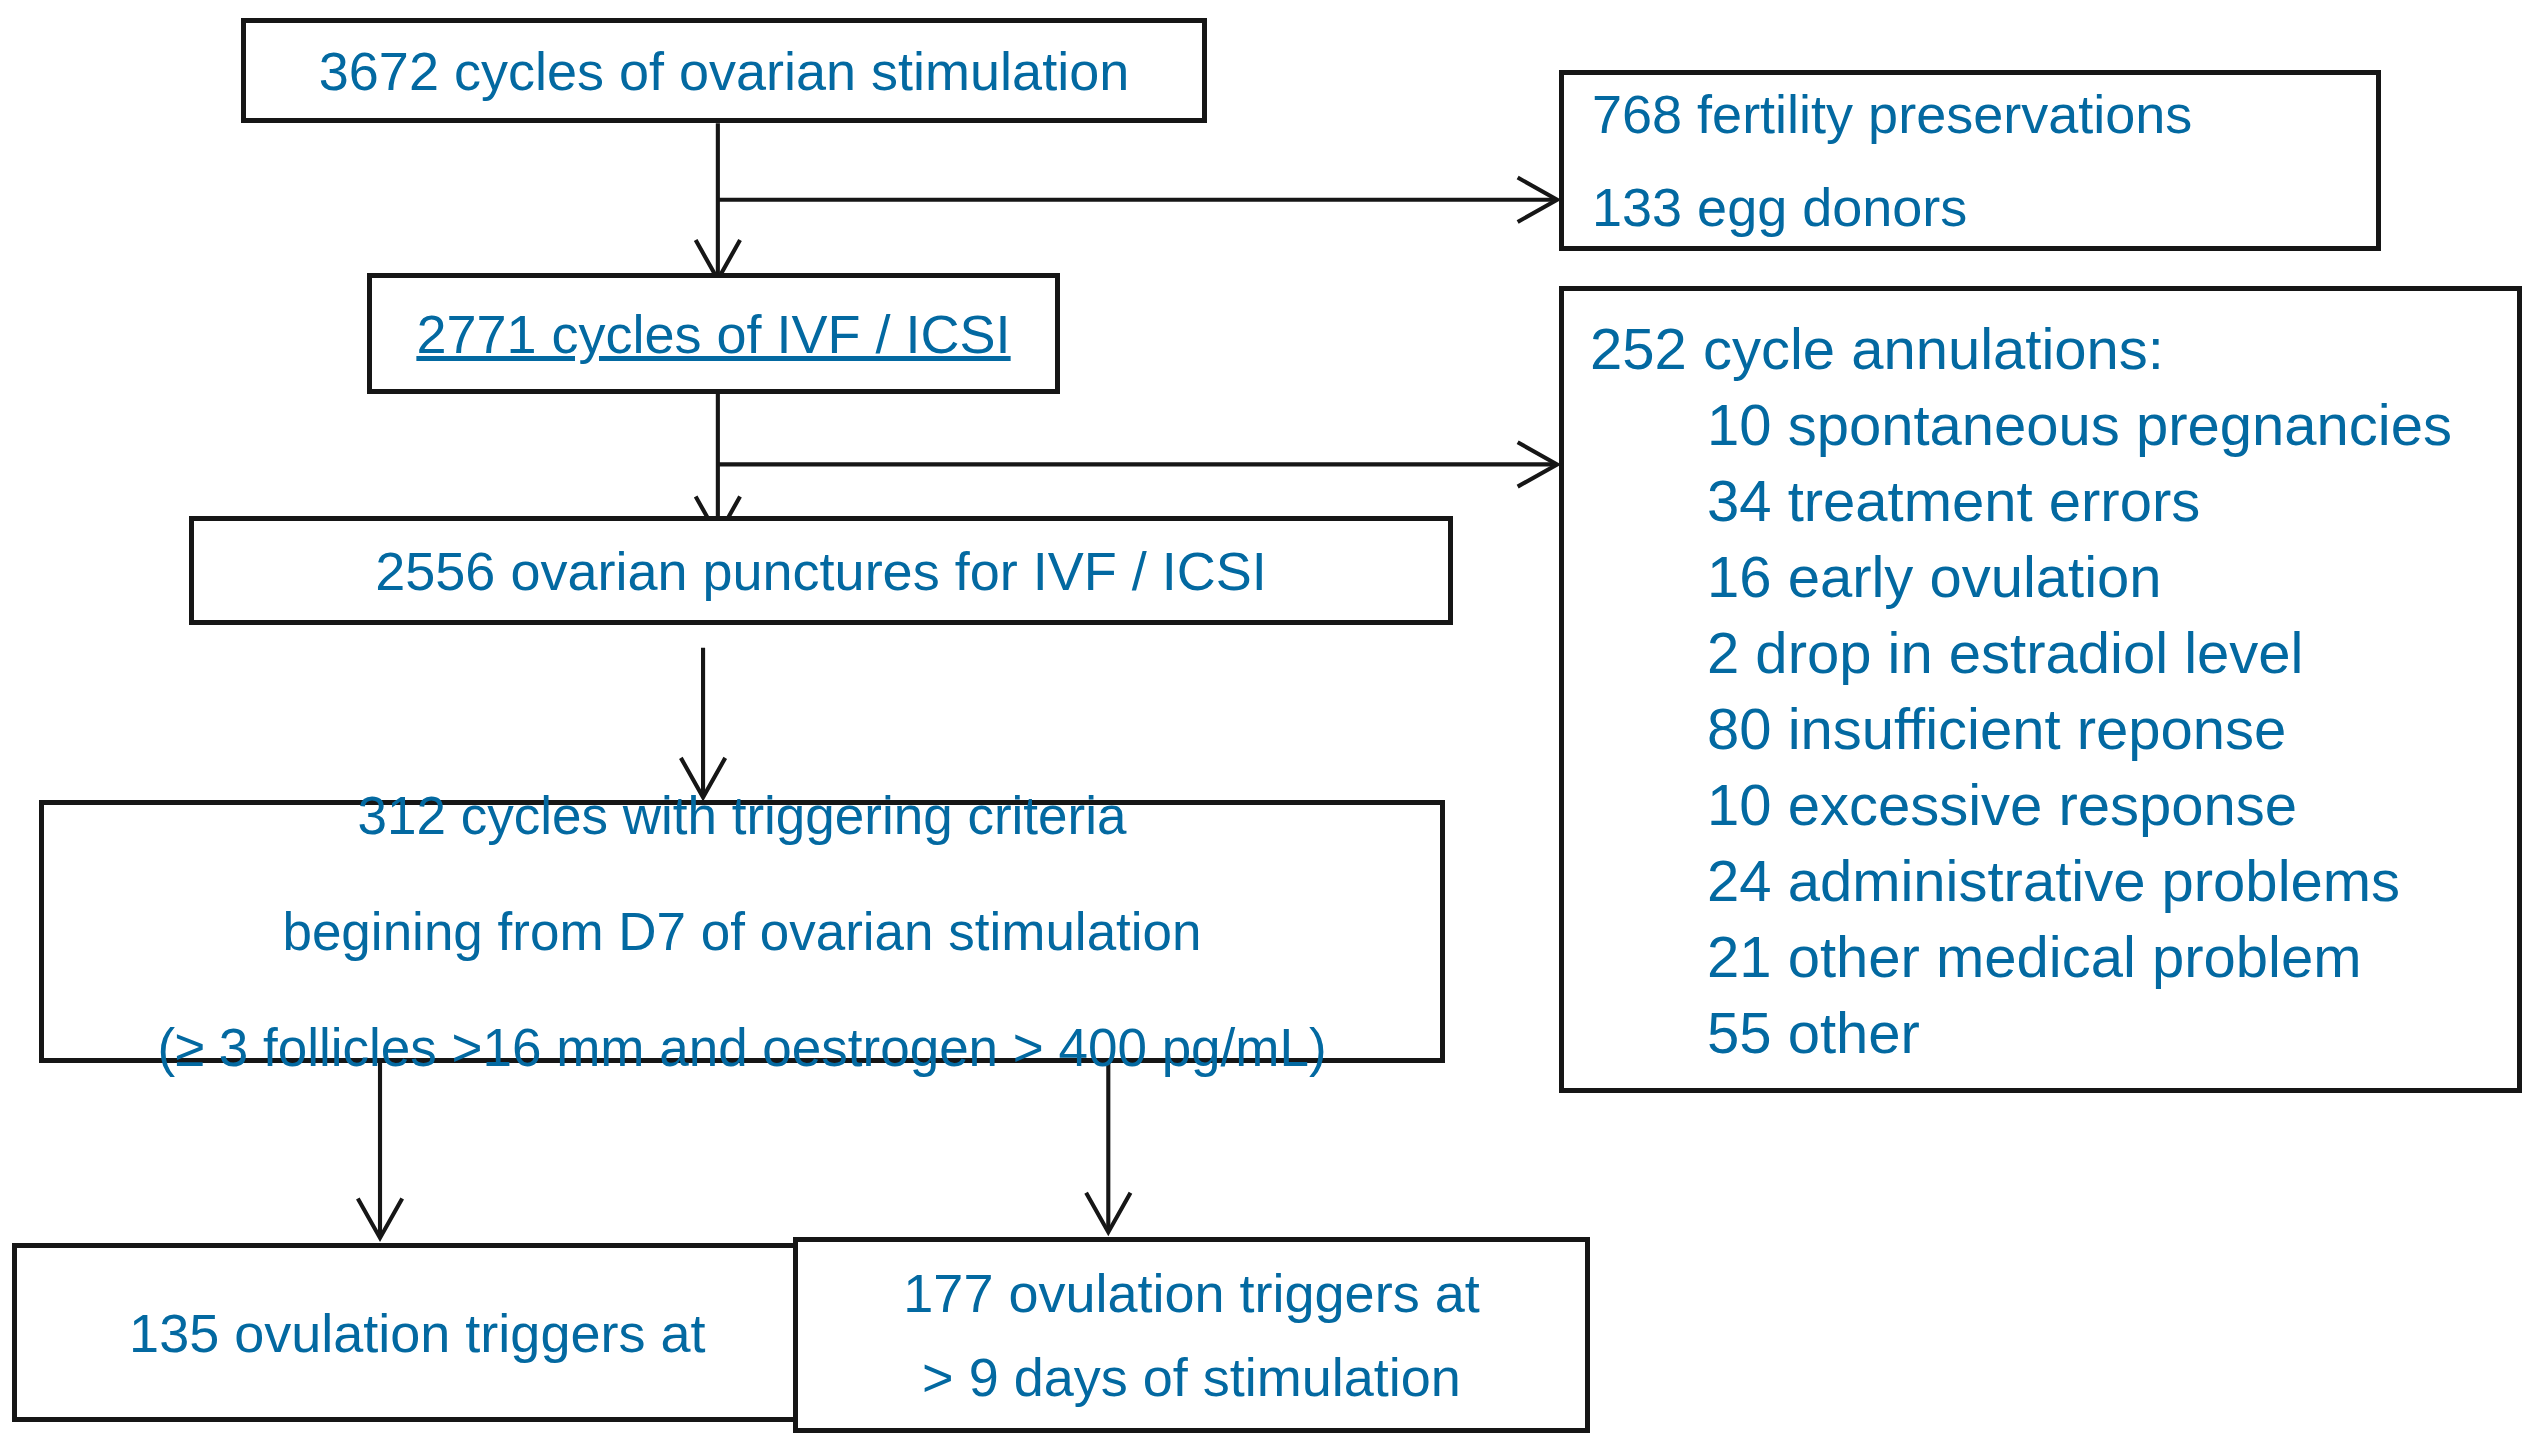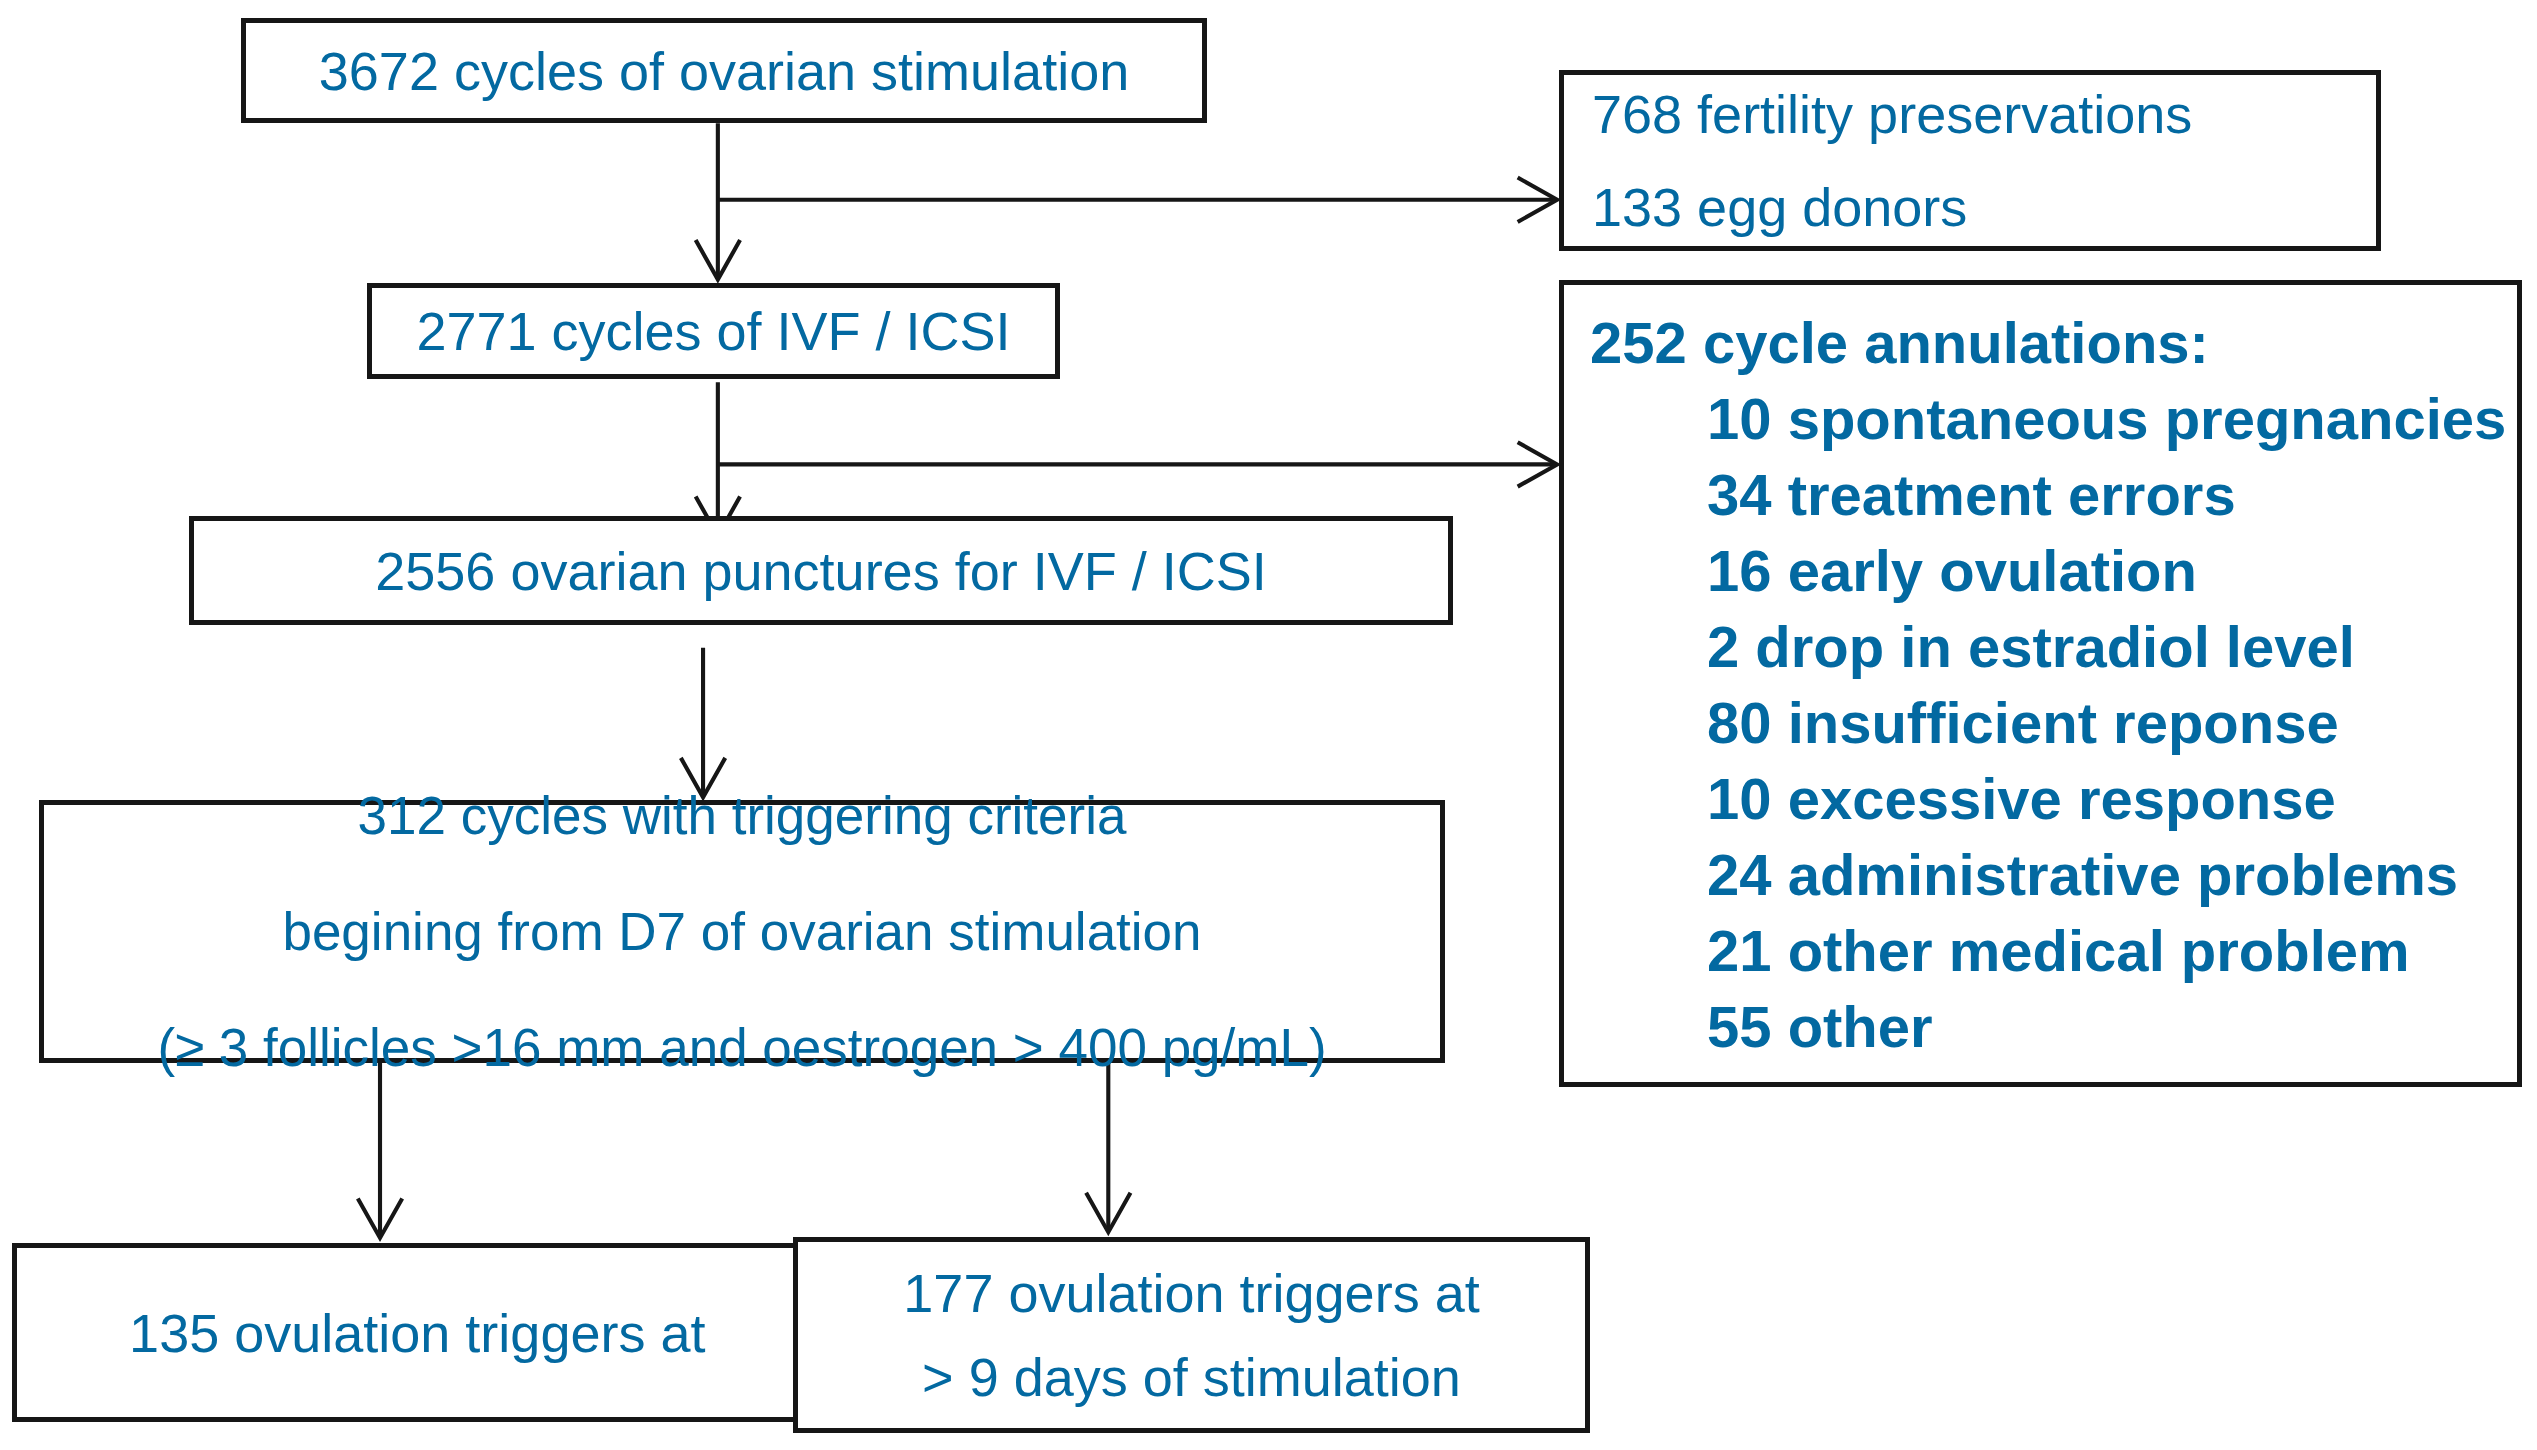--- a/index.html
+++ b/index.html
@@ -103,25 +103,25 @@
 
   <div class="box center" style="left:241px; top:18px; width:966px; height:105px;">
     <div class="single">3672 cycles of ovarian stimulation</div>
   </div>
 
   <div class="box leftalign" style="left:1559px; top:70px; width:822px; height:181px;">
     <div class="line single">768 fertility preservations</div>
     <div class="line single">133 egg donors</div>
   </div>
 
-  <div class="box center" style="left:367px; top:283px; width:693px; height:96px;">
+  <div class="box center" style="left:367px; top:273px; width:693px; height:121px;text-decoration:underline;">
     <div class="single">2771 cycles of IVF / ICSI</div>
   </div>
 
-  <div class="box annul" style="left:1559px; top:280px; width:963px; height:807px;font-weight:bold;">
+  <div class="box annul" style="left:1559px; top:286px; width:963px; height:807px;">
     <div class="annul-title">252 cycle annulations:</div>
     <div class="annul-item">10 spontaneous pregnancies</div>
     <div class="annul-item">34 treatment errors</div>
     <div class="annul-item">16 early ovulation</div>
     <div class="annul-item">2 drop in estradiol level</div>
     <div class="annul-item">80 insufficient reponse</div>
     <div class="annul-item">10 excessive response</div>
     <div class="annul-item">24 administrative problems</div>
     <div class="annul-item">21 other medical problem</div>
     <div class="annul-item">55 other</div>

